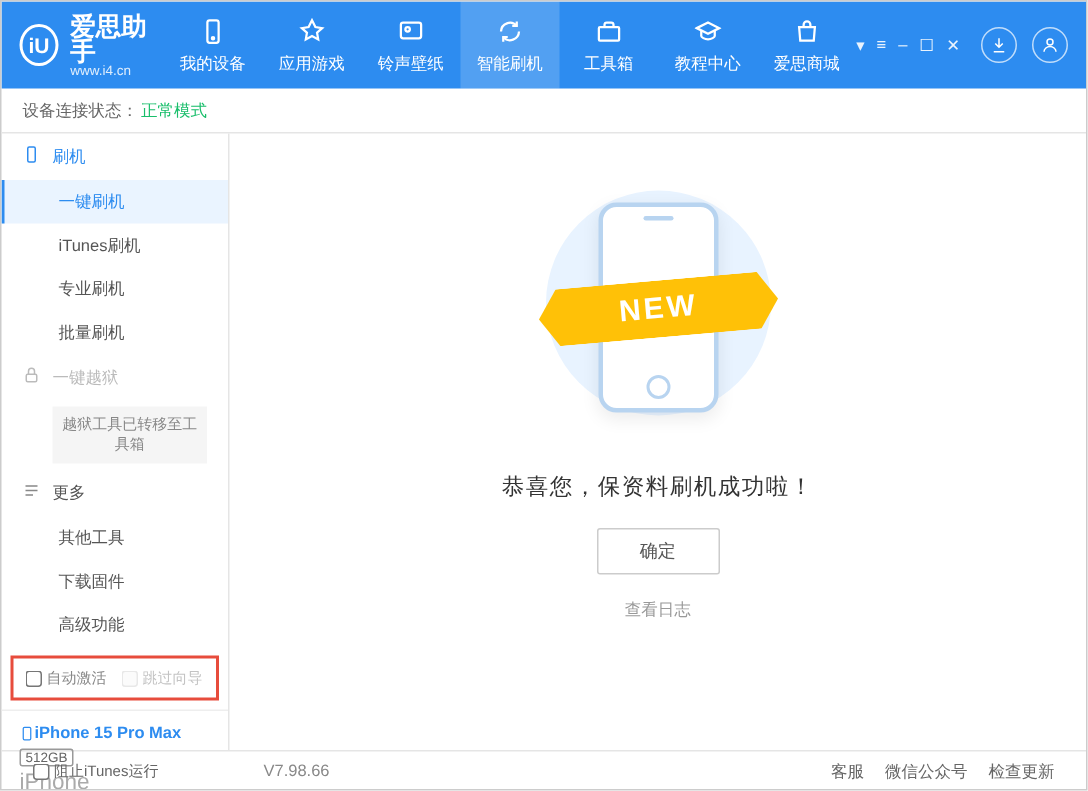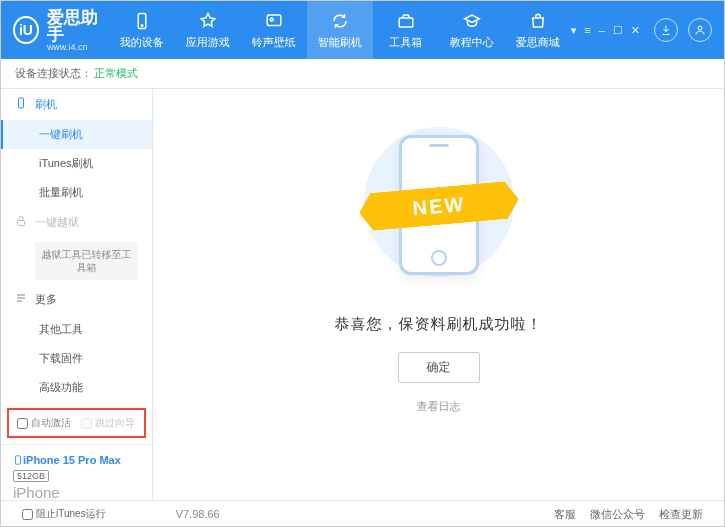--- a/index.html
+++ b/index.html
@@ -166,20 +166,21 @@
 <div class="body-area">
   <div class="sidebar">
     <div class="sb-group">
       <svg width="12" height="12" viewBox="0 0 24 24" fill="none" stroke="#2d8cf0" stroke-width="2">
           <rect x="7" y="2" width="10" height="20" rx="2"></rect>
         </svg>
       <span style="color:#2d8cf0">刷机</span>
     </div>
     <div class="sb-item active">一键刷机</div>
     <div class="sb-item">iTunes刷机</div>
+    <div class="sb-item">专业刷机</div>
     <div class="sb-item">批量刷机</div>
 
     <div class="sb-group sb-locked">
       <svg width="12" height="12" viewBox="0 0 24 24" fill="none" stroke="#bbb" stroke-width="2">
           <rect x="5" y="11" width="14" height="10" rx="2"></rect>
           <path d="M8 11V7a4 4 0 0 1 8 0v4"></path>
         </svg>
       <span>一键越狱</span>
     </div>
     <div class="sb-note">越狱工具已转移至工具箱</div>

